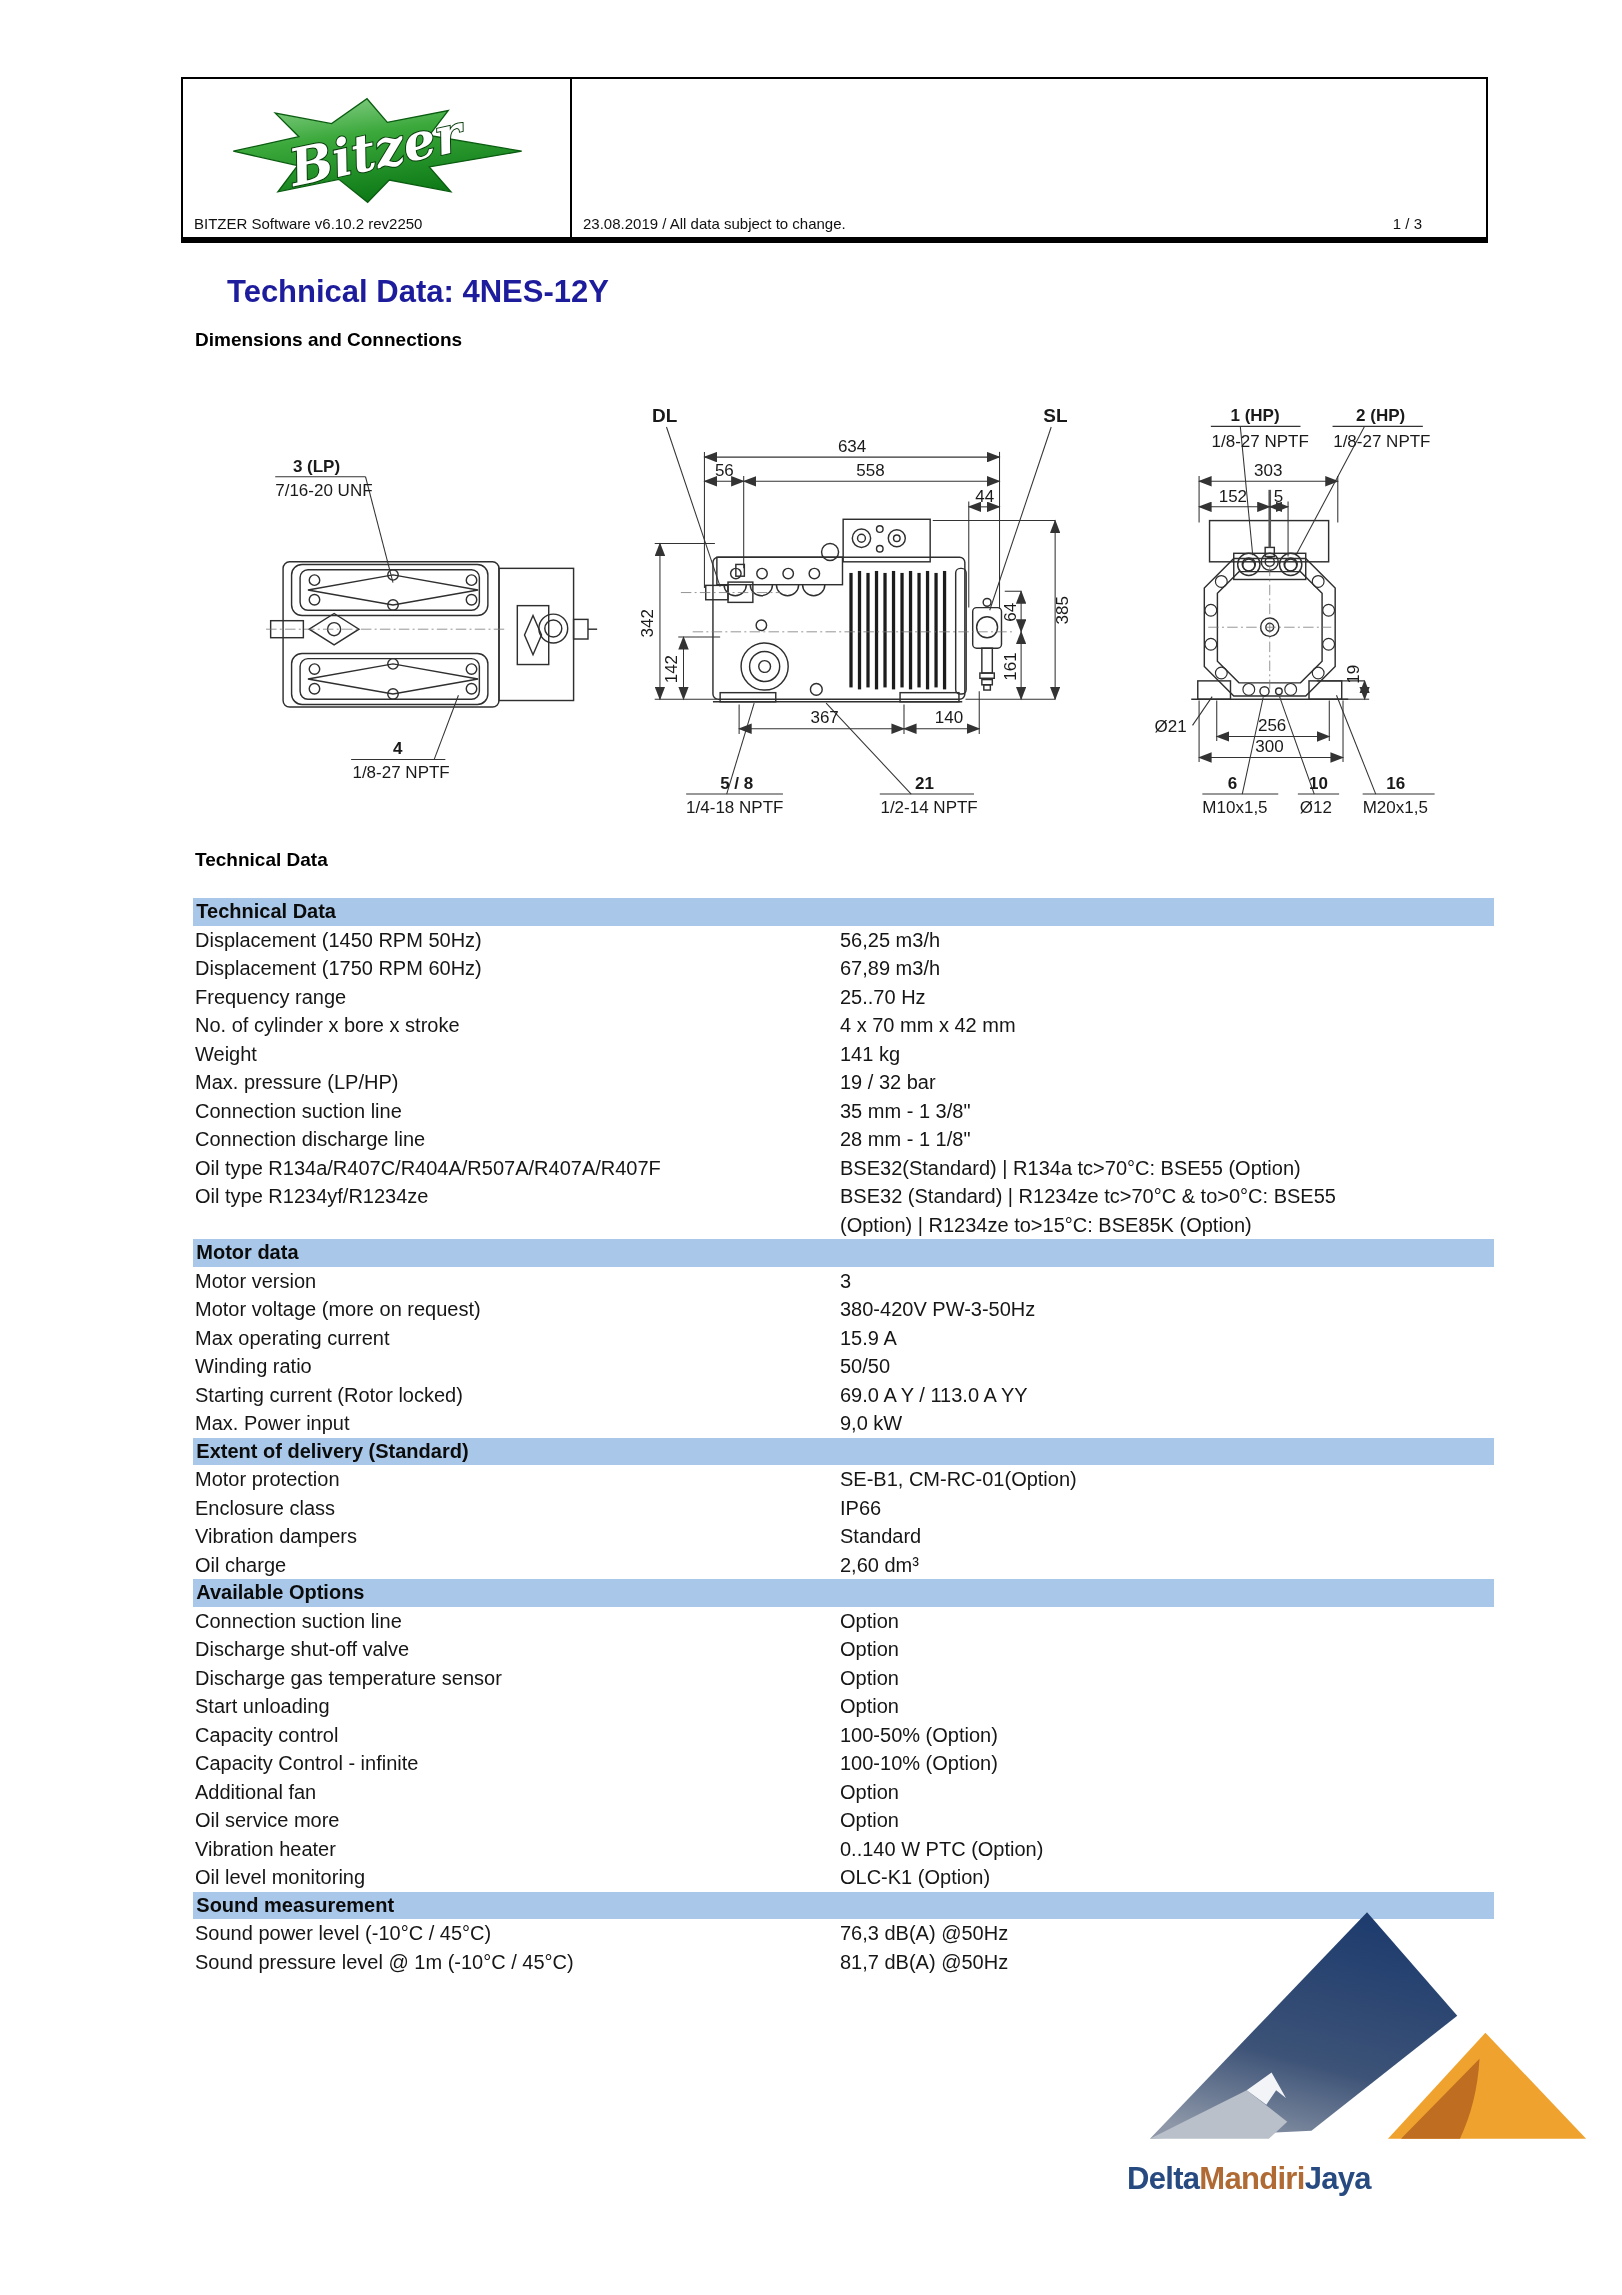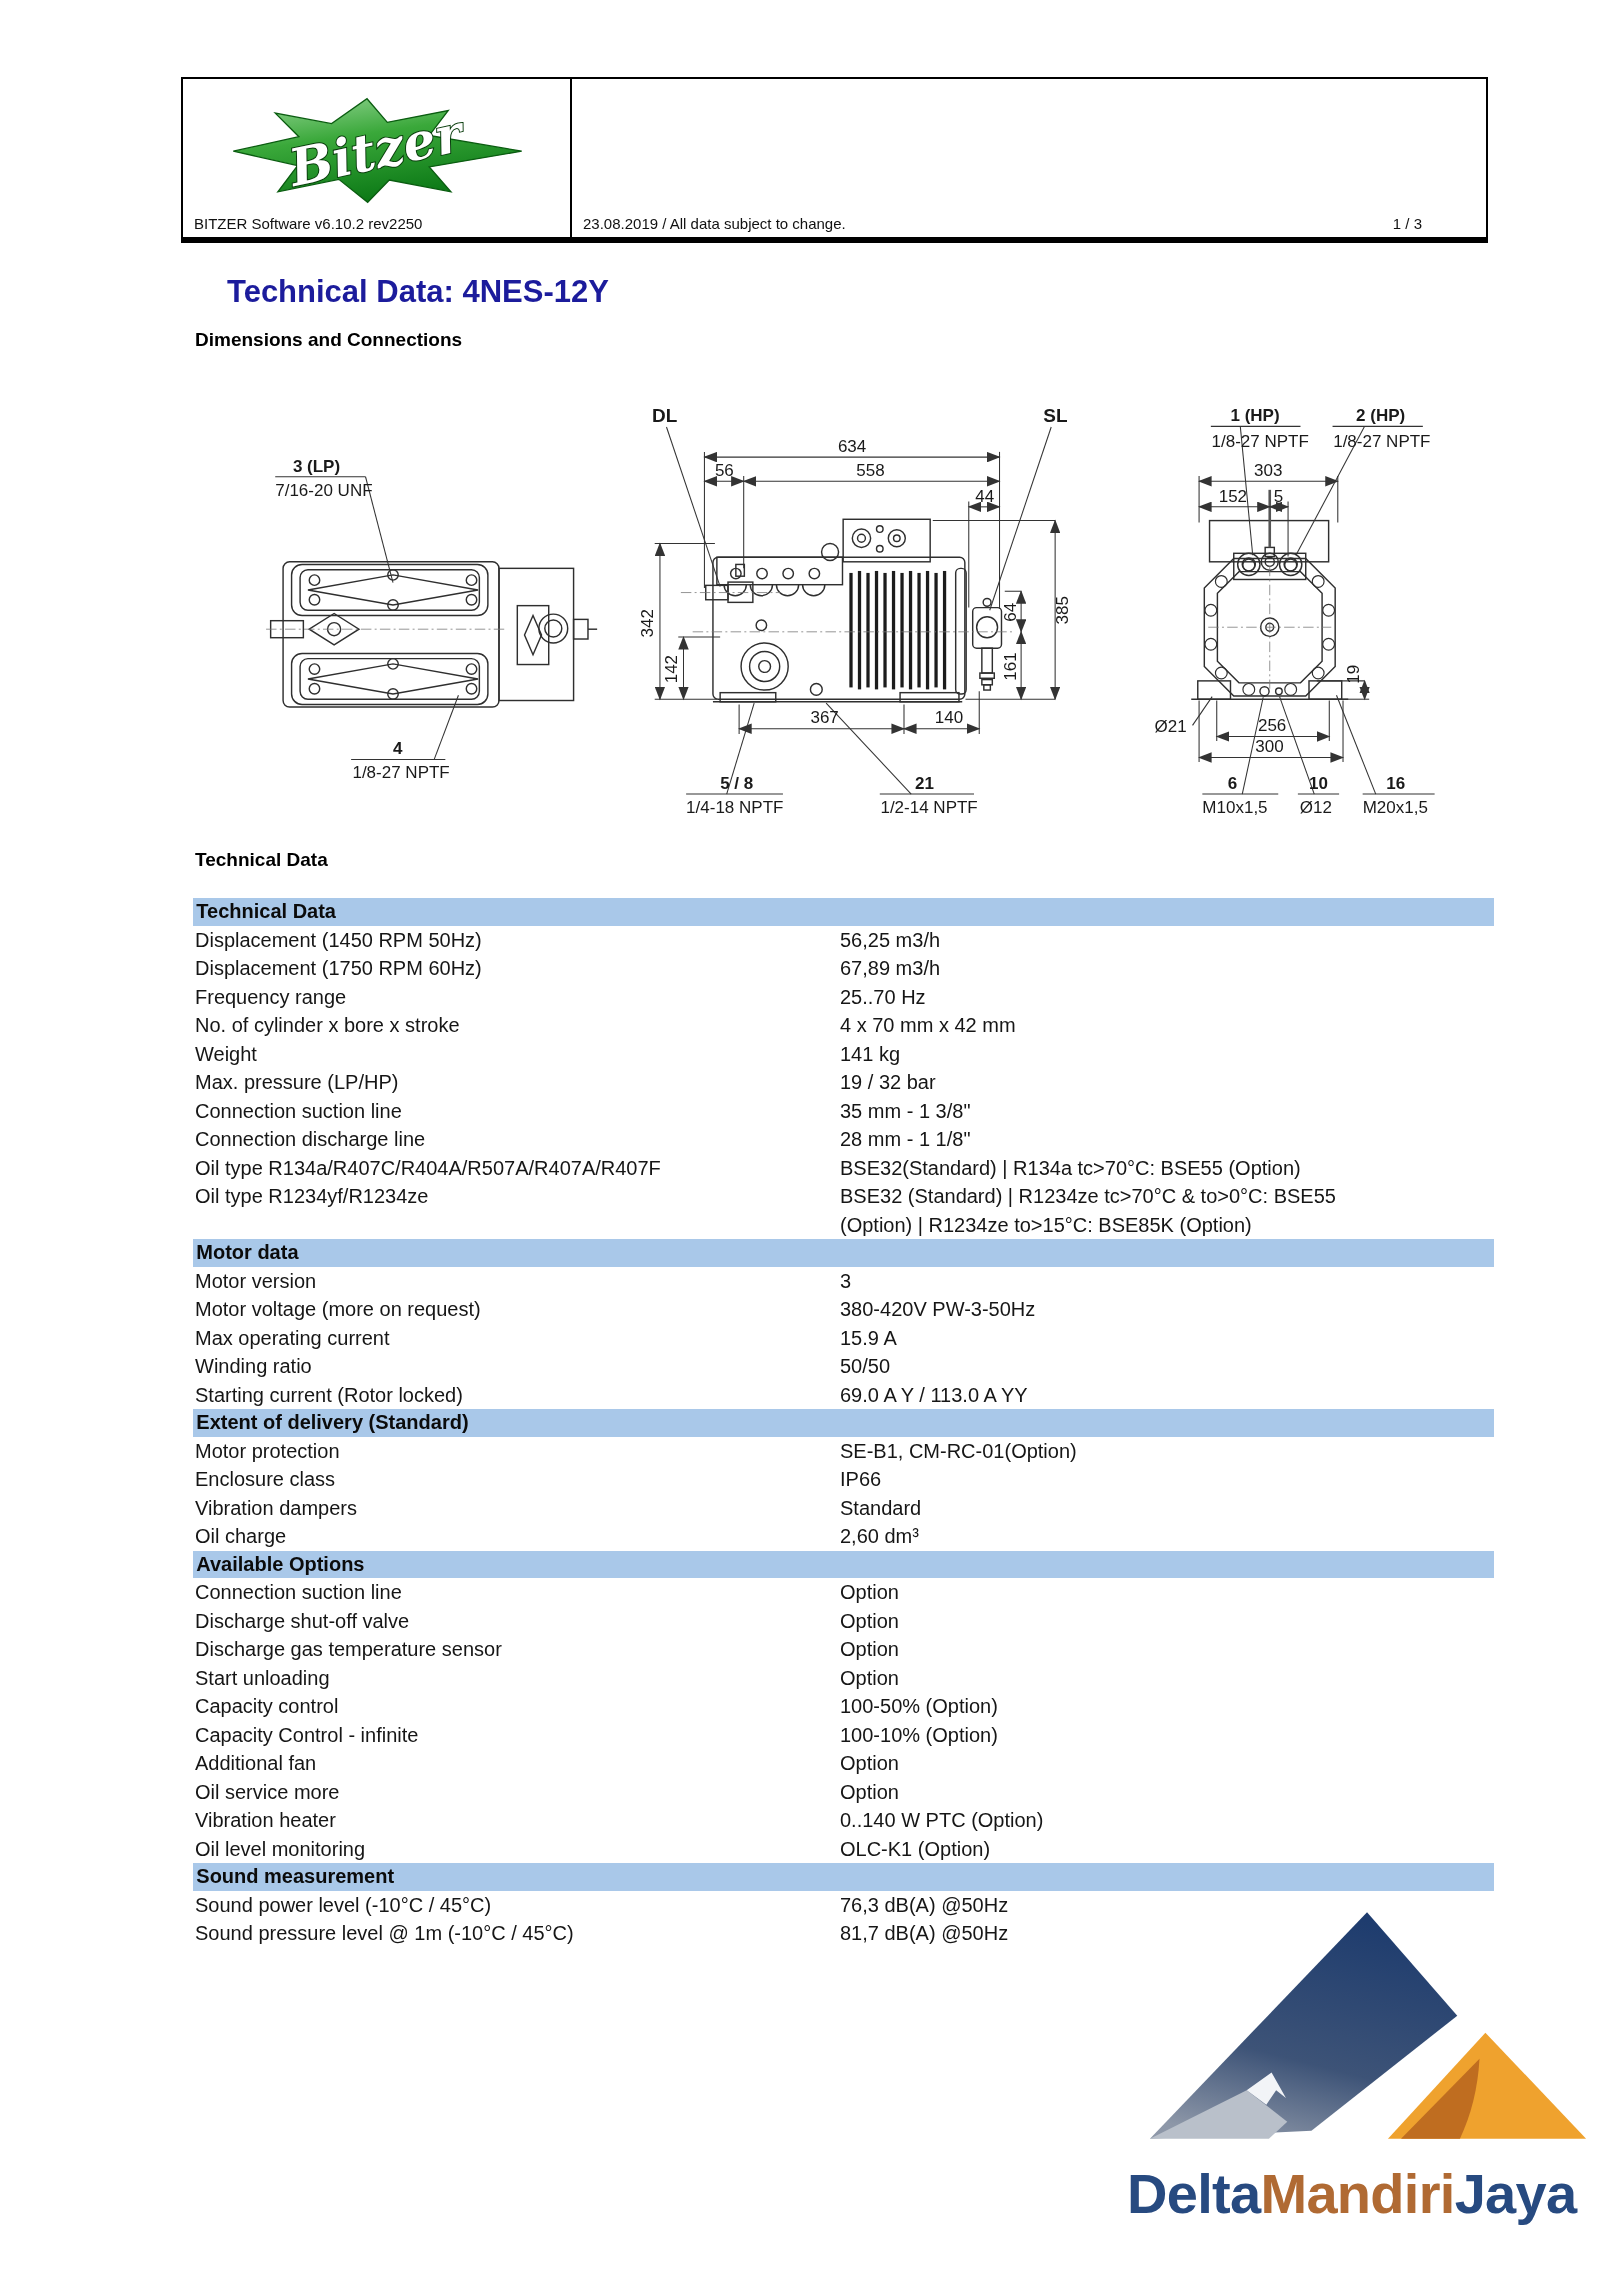--- a/index.html
+++ b/index.html
@@ -26,21 +26,21 @@
   .drawing text{font-family:"Liberation Sans",sans-serif;}
   
   .spec{position:absolute;left:193px;top:898px;width:1301px;}
   .spec .banner{height:27.5px;line-height:27.5px;background:#a9c8e9;font-weight:bold;
                 font-size:20px;padding-left:3.3px;box-sizing:border-box;color:#0b0b0b;}
   .spec .row{position:relative;height:28.5px;line-height:28.5px;font-size:20px;color:#161616;}
   .spec .row .lbl{position:absolute;left:2px;white-space:nowrap;}
   .spec .row .val{position:absolute;left:647px;white-space:nowrap;}
   
   .brandmark{position:absolute;left:1112px;top:1901px;width:497px;height:249px;}
-  .brandname{position:absolute;left:1127px;top:2161px;font-size:56px;font-weight:bold;
+  .brandname{position:absolute;left:1127px;top:2161px;font-size:31px;font-weight:bold;
              letter-spacing:-0.7px;white-space:nowrap;}
 </style>
 </head>
 <body>
 
 <div class="page">
 
   <div class="header-box">
     <div class="header-divider"></div>
     <div class="logo-wrap">
@@ -383,20 +383,24 @@
         <span class="val">15.9 A</span>
       </div>
       <div class="row">
         <span class="lbl">Winding ratio</span>
         <span class="val">50/50</span>
       </div>
       <div class="row">
         <span class="lbl">Starting current (Rotor locked)</span>
         <span class="val">69.0 A Y / 113.0 A YY</span>
       </div>
+      <div class="row">
+        <span class="lbl">Max. Power input</span>
+        <span class="val">9,0 kW</span>
+      </div>
       <div class="banner">Extent of delivery (Standard)</div>
       <div class="row">
         <span class="lbl">Motor protection</span>
         <span class="val">SE-B1, CM-RC-01(Option)</span>
       </div>
       <div class="row">
         <span class="lbl">Enclosure class</span>
         <span class="val">IP66</span>
       </div>
       <div class="row">

